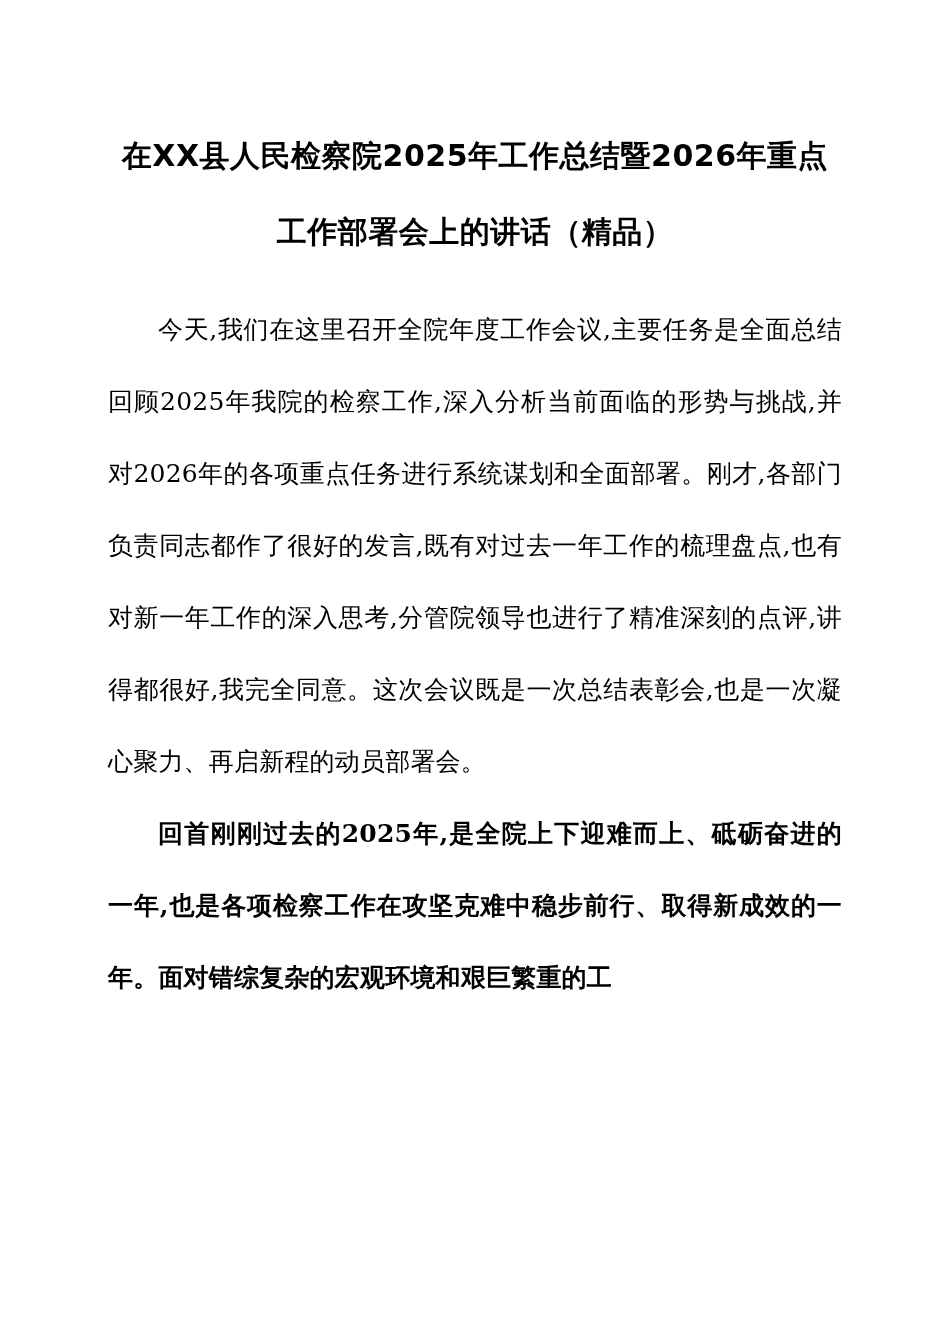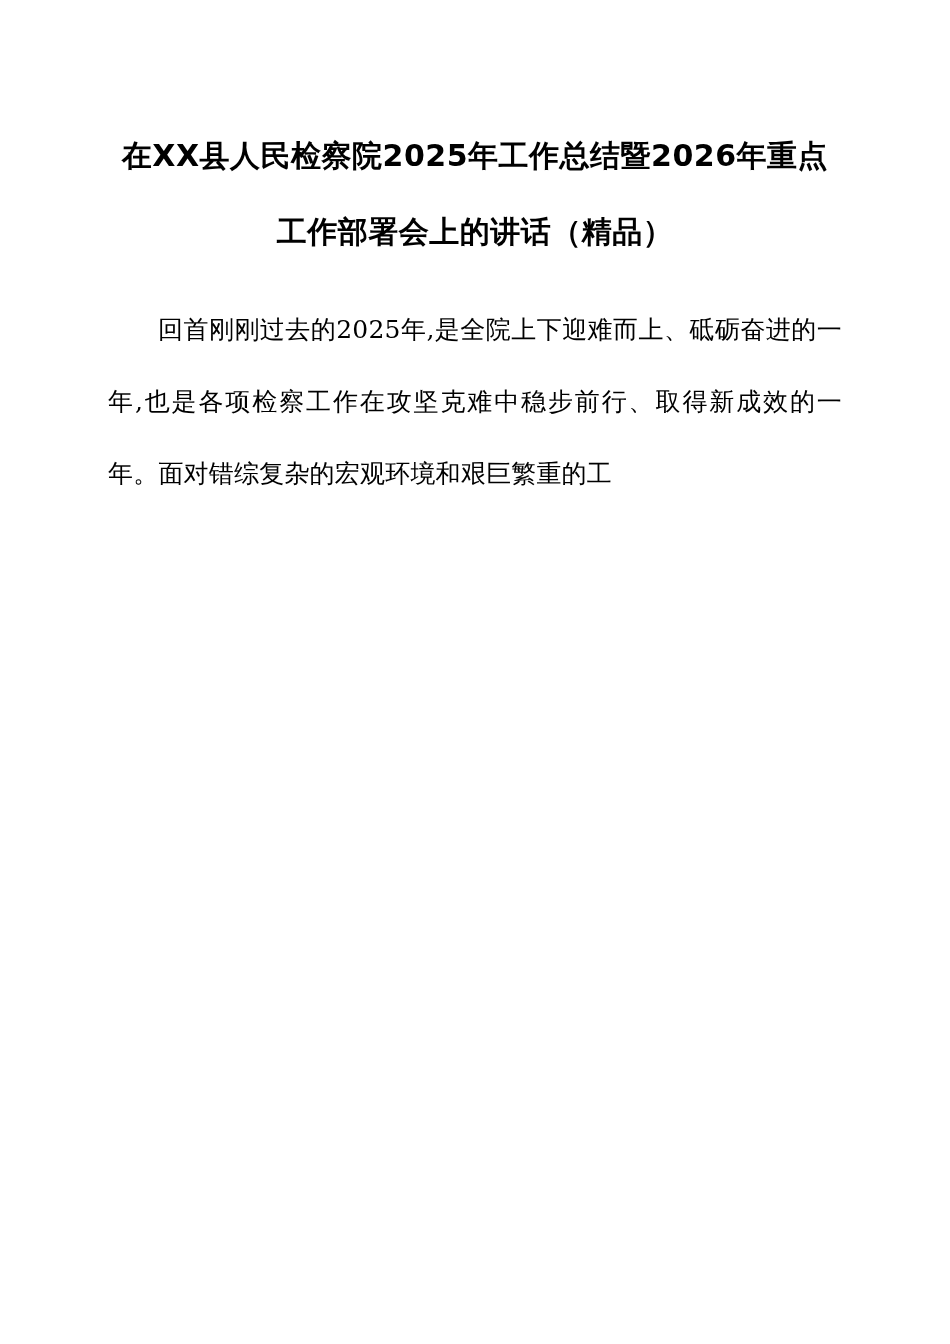--- a/index.html
+++ b/index.html
@@ -43,21 +43,23 @@
     font-size: 25px;
     line-height: 72px;
     margin: 0;
     text-align: justify;
     text-justify: inter-ideograph;
     text-indent: 50px;
     letter-spacing: 0.2px;
   }
   .body-para + .body-para {
     margin-top: 0;
+    font-weight: bold;
   }
 </style>
 </head>
 <body>
 
 <div class="page">
   <h1 class="doc-title">在XX县人民检察院2025年工作总结暨2026年重点工作部署会上的讲话（精品）</h1>
+  <p class="body-para">今天,我们在这里召开全院年度工作会议,主要任务是全面总结回顾2025年我院的检察工作,深入分析当前面临的形势与挑战,并对2026年的各项重点任务进行系统谋划和全面部署。刚才,各部门负责同志都作了很好的发言,既有对过去一年工作的梳理盘点,也有对新一年工作的深入思考,分管院领导也进行了精准深刻的点评,讲得都很好,我完全同意。这次会议既是一次总结表彰会,也是一次凝心聚力、再启新程的动员部署会。</p>
   <p class="body-para">回首刚刚过去的2025年,是全院上下迎难而上、砥砺奋进的一年,也是各项检察工作在攻坚克难中稳步前行、取得新成效的一年。面对错综复杂的宏观环境和艰巨繁重的工</p>
 </div>
 
 </body></html>

